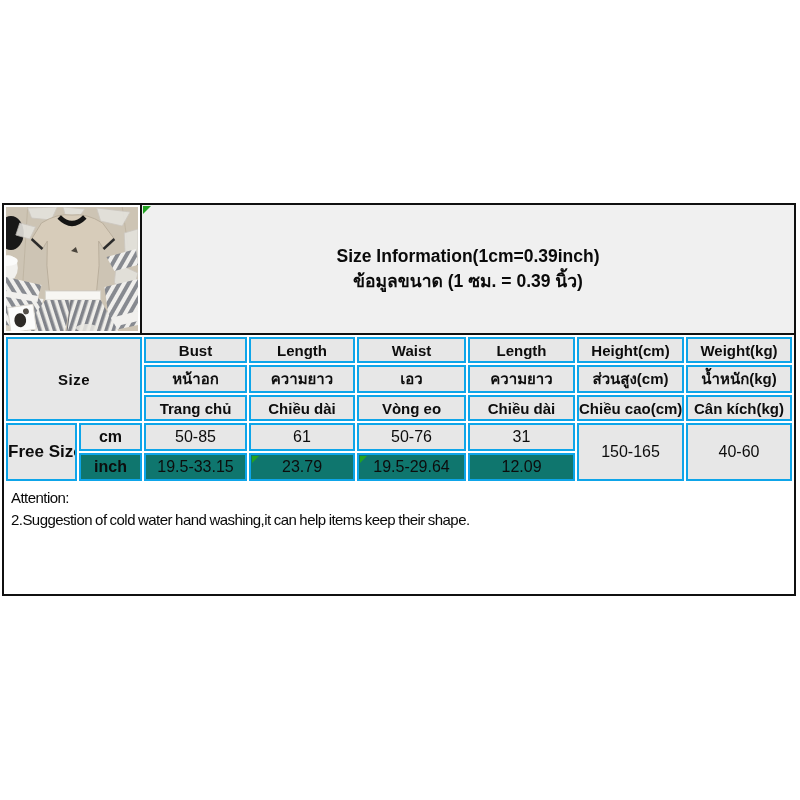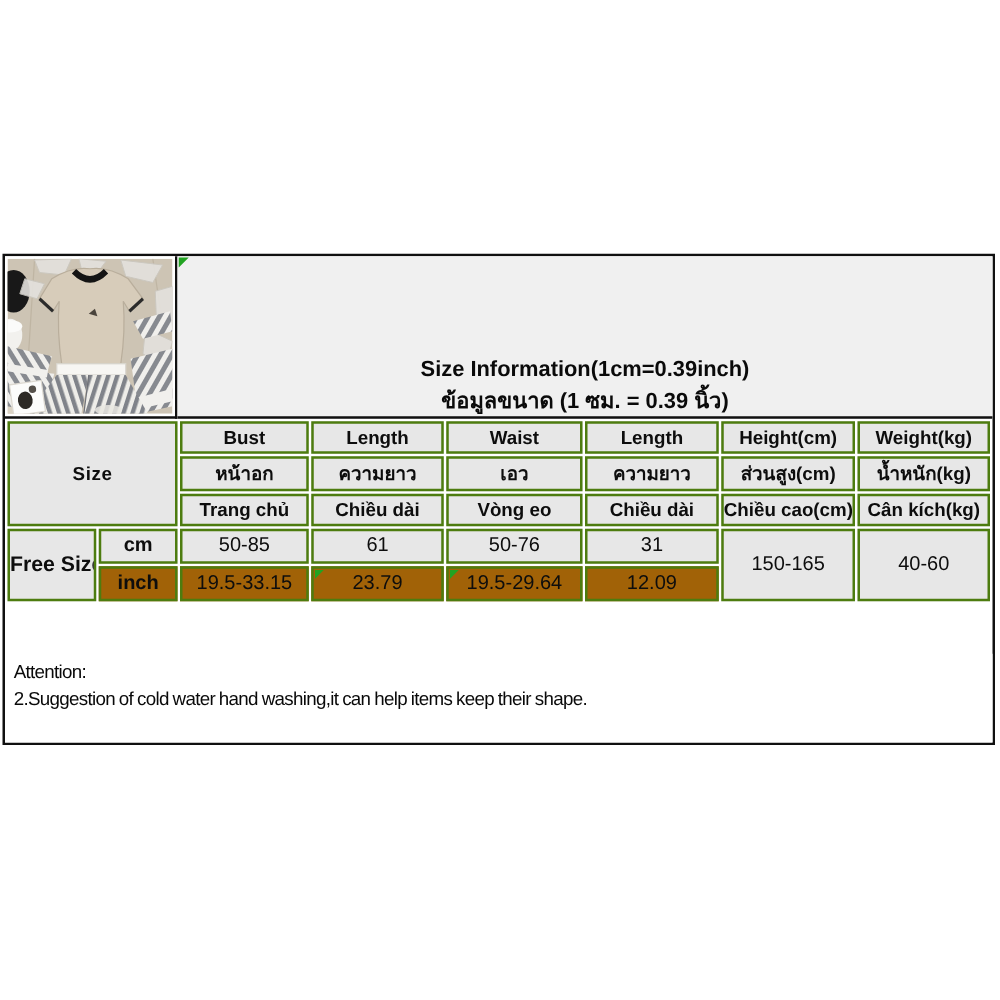--- a/index.html
+++ b/index.html
@@ -13,50 +13,50 @@
     display:flex;flex-direction:column;
   }
   .top{display:flex;height:130px;flex:none;}
   .photo-cell{
     width:138px;flex:none;box-sizing:border-box;background:#ffffff;
     border-right:2px solid #101010;border-bottom:2px solid #101010;padding:2px;
   }
   .photo-cell svg{display:block;width:100%;height:100%;}
   .title-cell{
     flex:1;background:#f0f0f0;border-bottom:2px solid #101010;position:relative;
-    display:flex;flex-direction:column;justify-content:flex-end;text-align:center;
+    display:flex;flex-direction:column;justify-content:center;text-align:center;
   }
   .title-line{font-weight:bold;font-size:17.5px;line-height:25px;color:#0a0a0a;}
   .corner-marker{
     position:absolute;top:1px;left:1px;width:0;height:0;
     border-top:8px solid #22a322;border-right:8px solid transparent;
   }
   table.size-table{
     border-collapse:separate;border-spacing:2px;table-layout:fixed;
     width:100%;flex:none;
   }
   .size-table th,.size-table td{
-    box-sizing:border-box;border:2px solid #4d7c0f;text-align:center;vertical-align:middle;
+    box-sizing:border-box;border:2px solid #0ea5e9;text-align:center;vertical-align:middle;
     padding:0;overflow:hidden;white-space:nowrap;position:relative;color:#0d0d0d;
   }
   .g{background:#e7e7e7;}
-  .w{background:#a16207;}
+  .w{background:#0f766e;}
   .hrow th{height:26px;font-size:15px;font-weight:bold;}
   .drow td{height:28px;}
   .size-cell{font-size:30px;font-weight:bold;letter-spacing:0.5px;}
   .freesize{font-size:17px;font-weight:bold;}
   .unit{font-size:16px;font-weight:bold;}
   .val{font-size:16px;font-weight:normal;margin-left:21px;}
   .cell-marker{
     position:absolute;top:1px;left:1px;width:0;height:0;
     border-top:7px solid #22a322;border-right:7px solid transparent;
   }
   .attention{
     flex:1;padding:4px 7px 0 7px;background:#ffffff;
-    font-size:15px;letter-spacing:-0.55px;word-spacing:-0.5px;line-height:21.5px;color:#090909;margin-top:40px;
+    font-size:15px;letter-spacing:-0.55px;word-spacing:-0.5px;line-height:21.5px;color:#090909;
   }
 </style>
 </head>
 <body>
 
 <div class="sheet">
 
   <div class="top">
     <div class="photo-cell">
       <svg viewBox="0 0 134 124" preserveAspectRatio="none">

